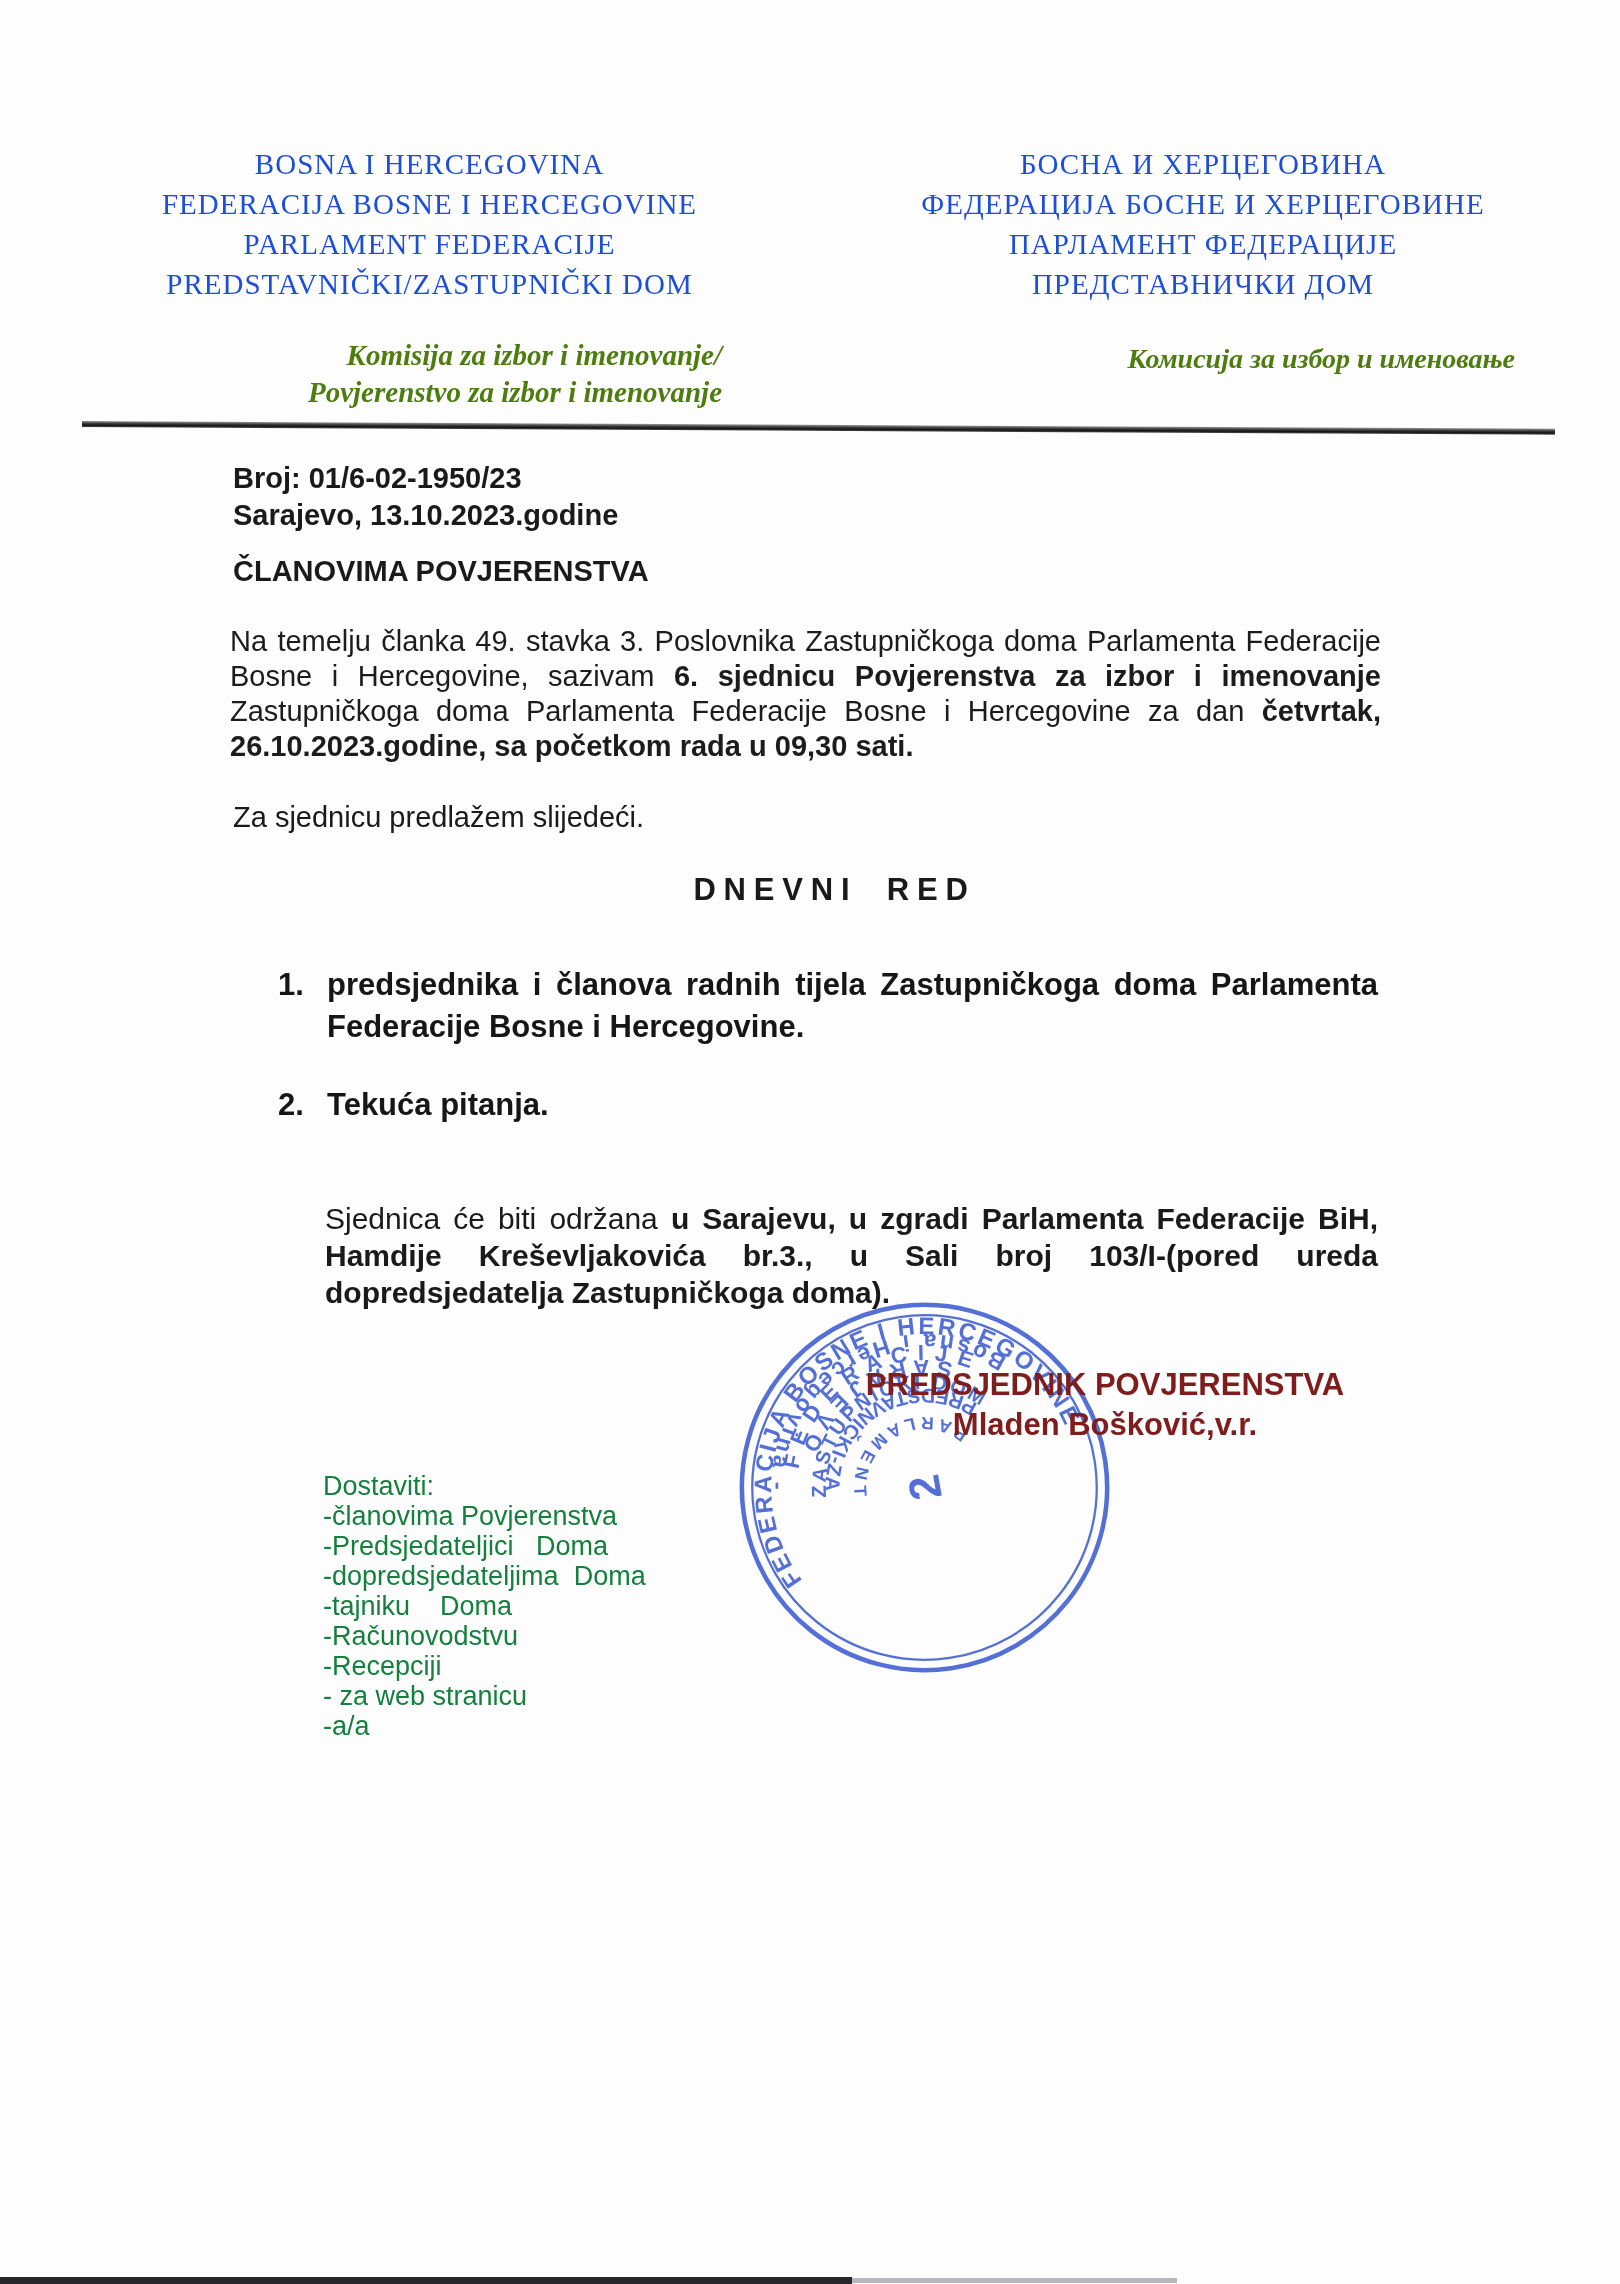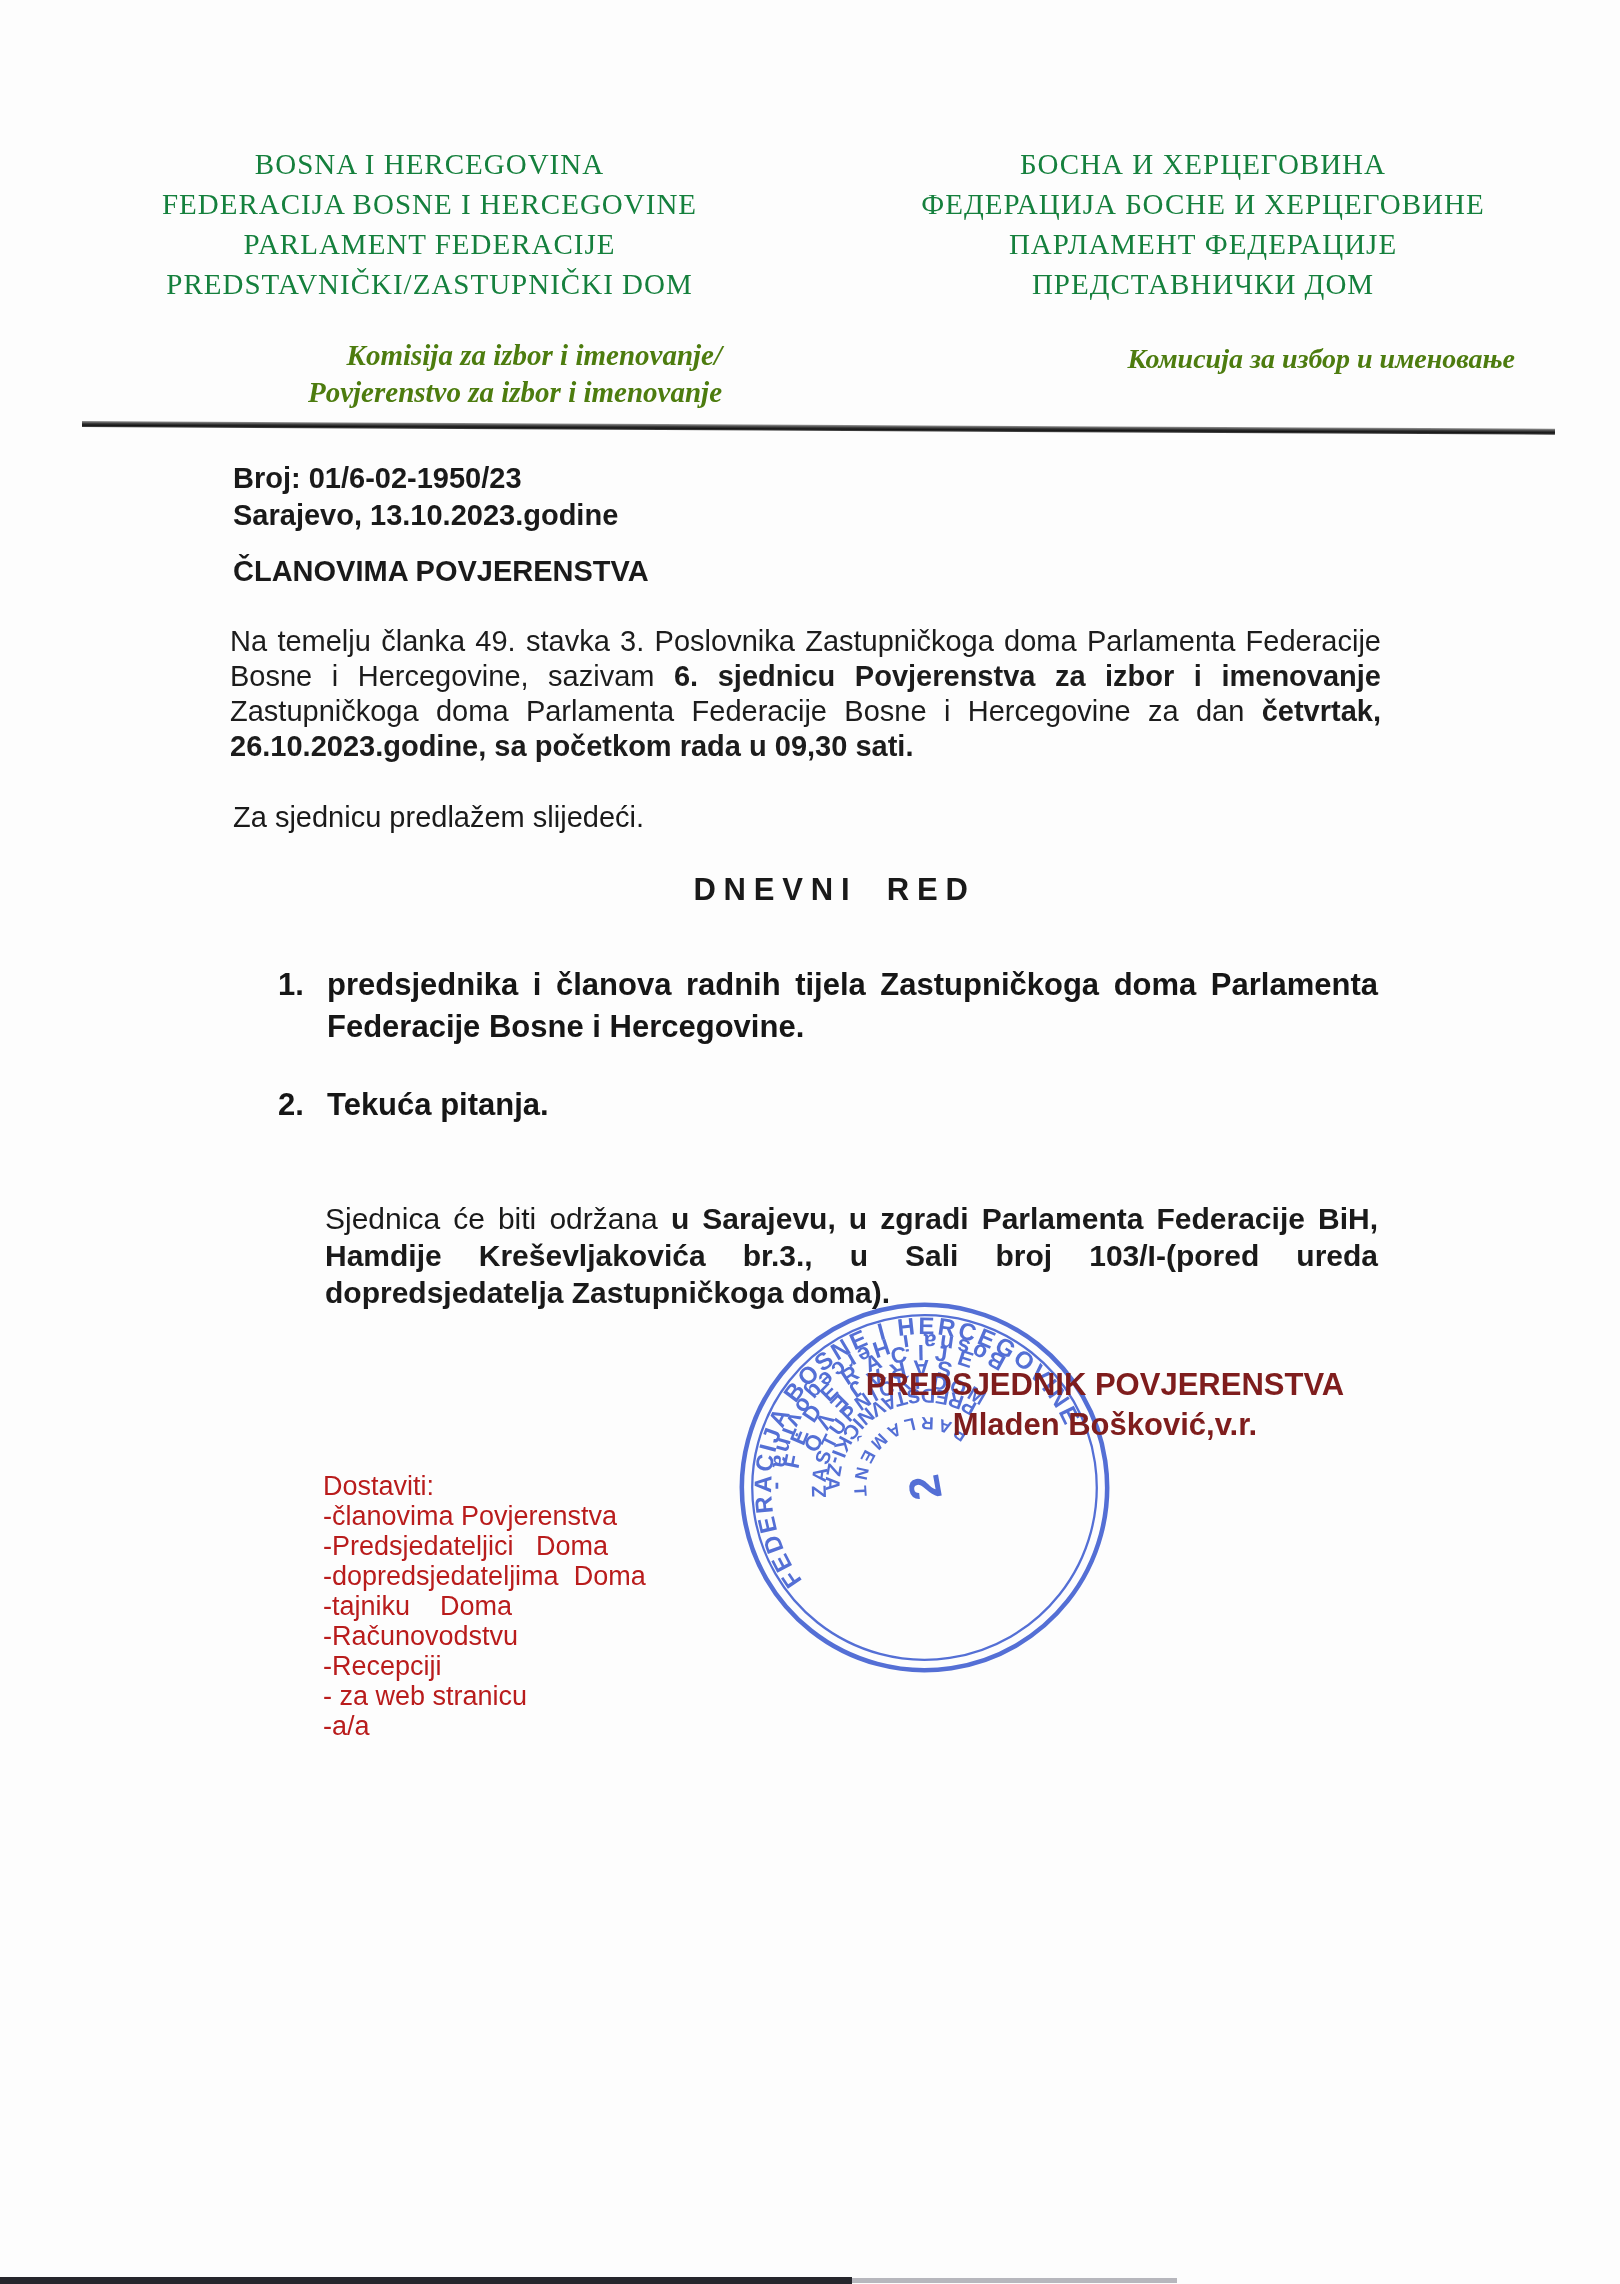--- a/index.html
+++ b/index.html
@@ -10,21 +10,21 @@
     font-family:"Liberation Sans", sans-serif;
     color:#1a1a1a;
     overflow:hidden;
   }
 
   
   .hdr {
     position:absolute; top:144px; text-align:center;
     font-family:"Liberation Serif", serif;
     font-size:29px; line-height:40px; letter-spacing:1px;
-    color:#15803d;
+    color:#1d4ed8;
   }
   .hdr div { white-space:nowrap; }
   .hdr-left  { left:137px;  width:585px; }
   .hdr-right { left:891px; width:624px; }
 
   .sub {
     position:absolute; text-align:right;
     font-family:"Liberation Serif", serif;
     font-style:italic; font-weight:bold;
     font-size:29px; line-height:37px; color:#4d7c0f;
@@ -83,21 +83,21 @@
 
   .signature {
     position:absolute; left:819px; top:1365px; width:572px; z-index:3;
     text-align:center; font-weight:bold; font-size:31px; line-height:40px;
     color:#7f1d1d;
   }
   .signature div { white-space:nowrap; }
 
   
   .dist { position:absolute; left:323px; top:1471px;
-          font-size:27px; line-height:30px; color:#b91c1c; }
+          font-size:27px; line-height:30px; color:#15803d; }
   .dist div { white-space:pre; }
 
   
   .scan-bar-dark  { position:absolute; left:0; top:2277px; width:852px; height:7.2px;
                     background:#26262c; }
   .scan-bar-light { position:absolute; left:852px; top:2278px; width:325px; height:5.2px;
                     background:#7d7d88; opacity:0.55; }
 </style>
 </head>
 <body>

